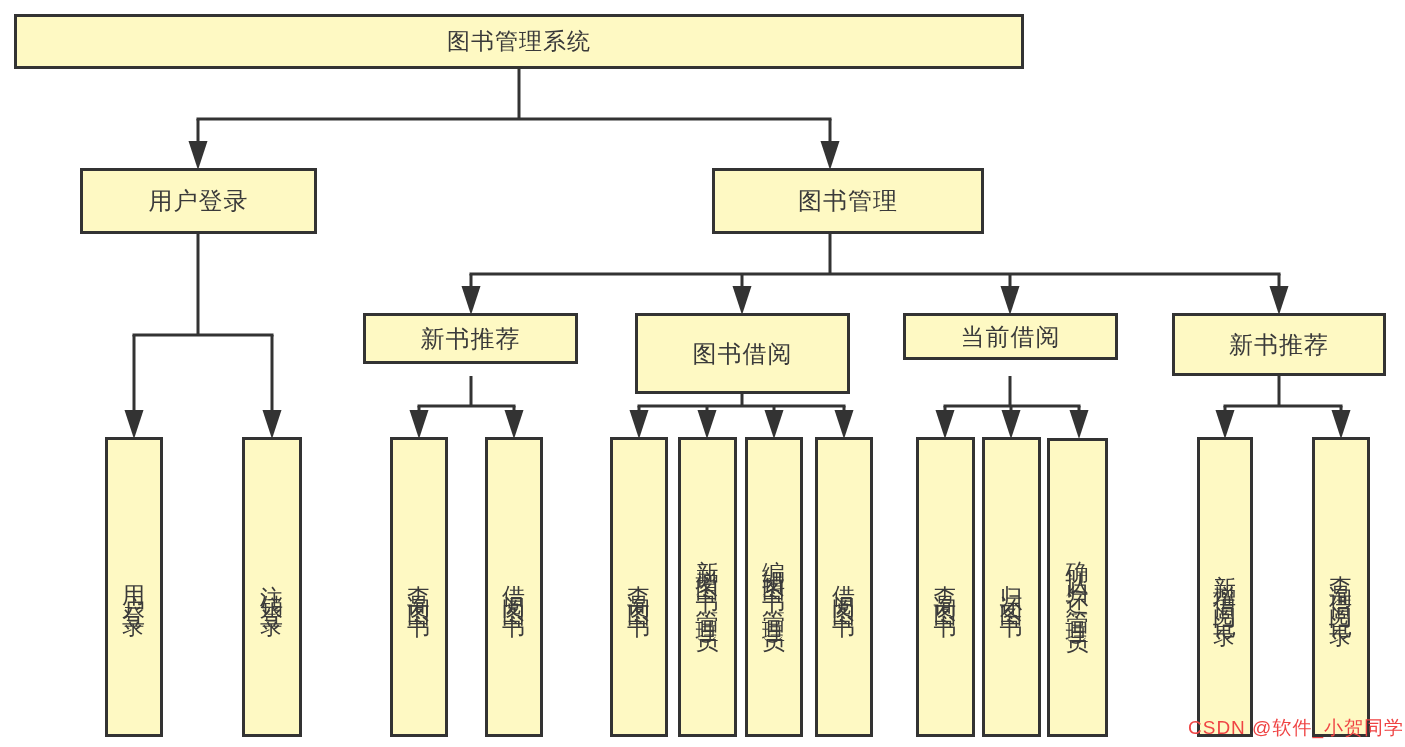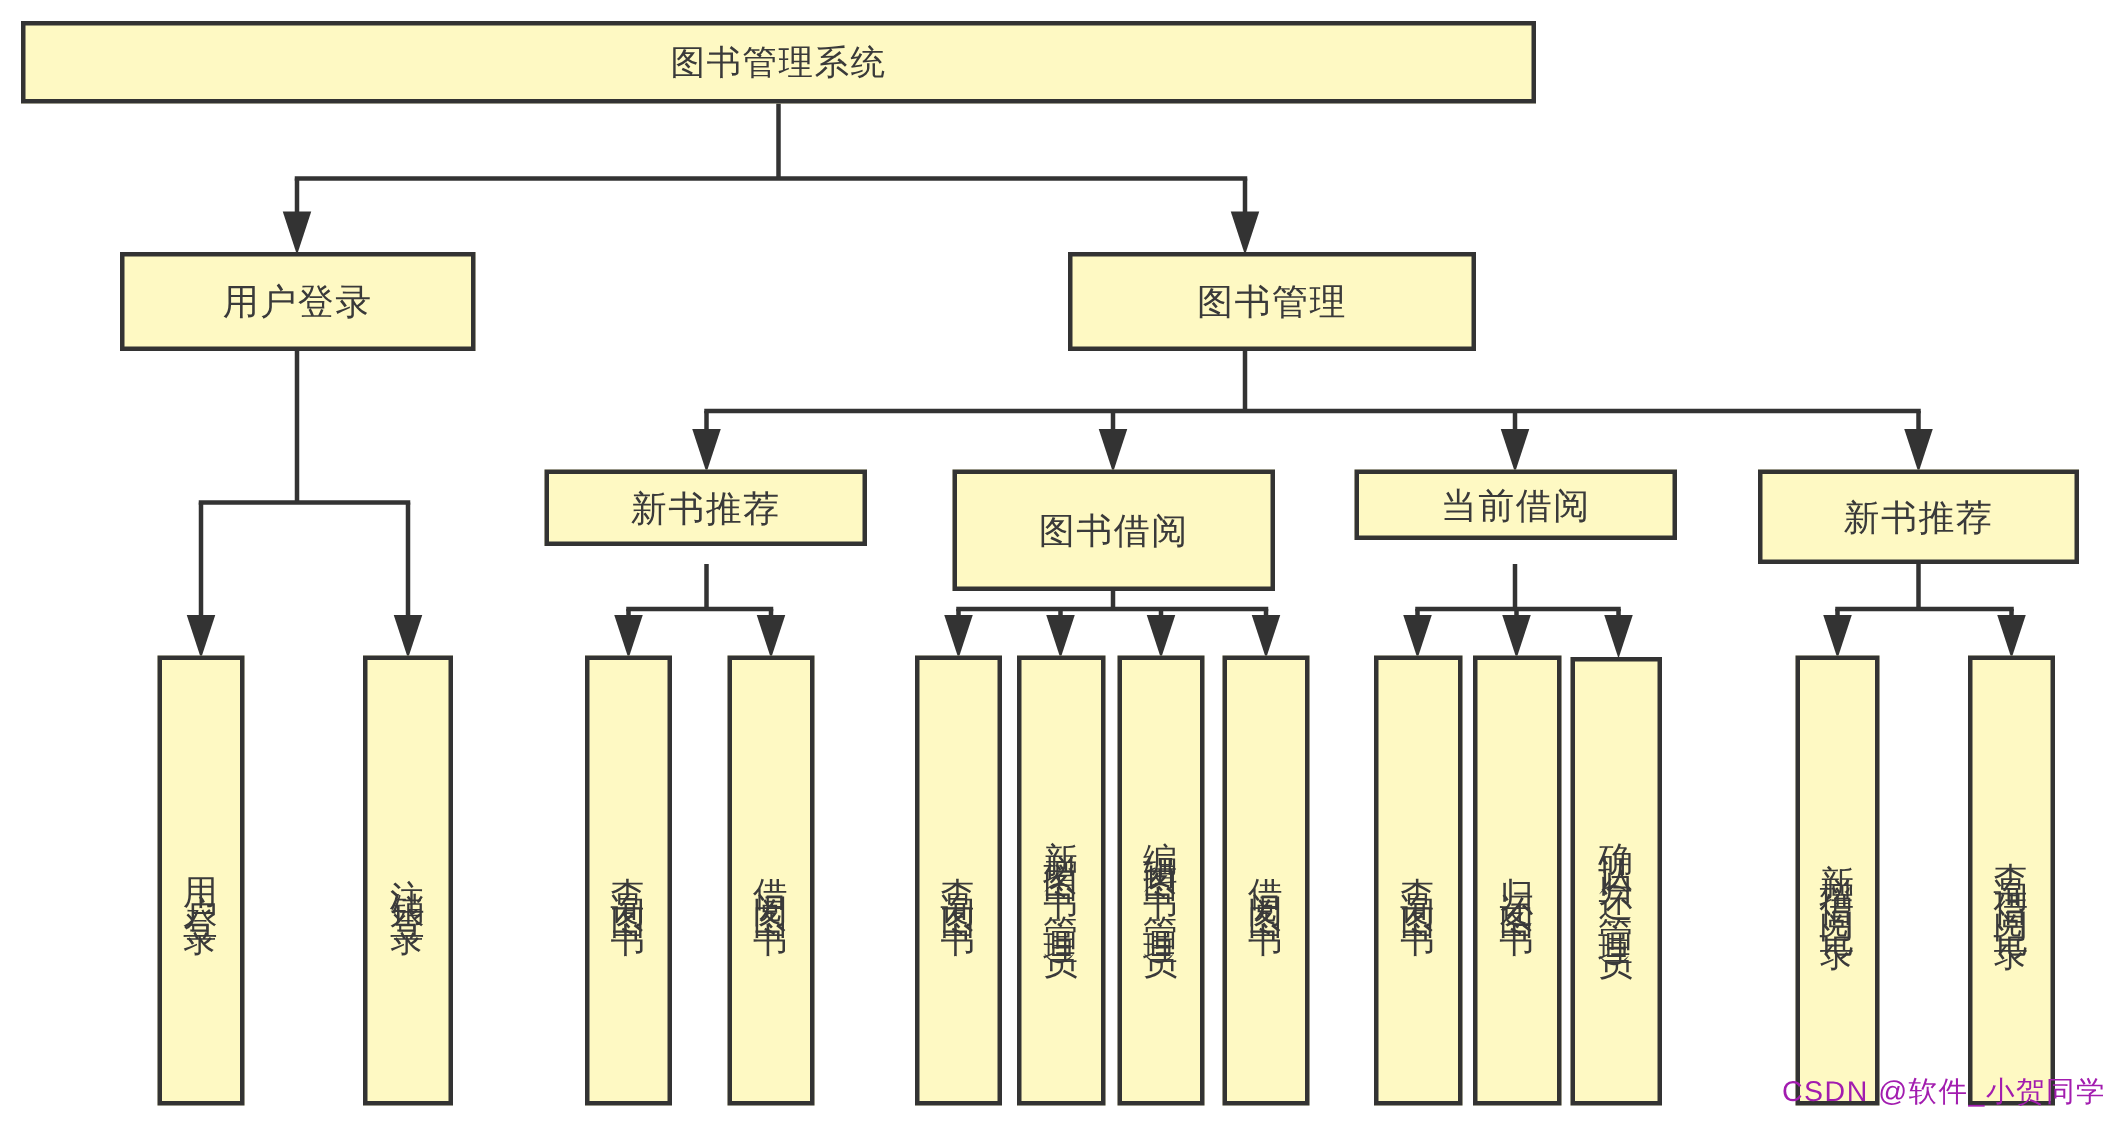--- a/index.html
+++ b/index.html
@@ -17,21 +17,21 @@
     text-align:center;
   }
   .box .h-label { font-size:24px; letter-spacing:1px; white-space:nowrap; }
   .box.root .h-label { font-size:23px; }
   .box.leaf .v-label {
     writing-mode:vertical-rl; text-orientation:mixed;
     font-size:23px; letter-spacing:10px; line-height:1.05;
   }
   .watermark {
     position:absolute; left:1188px; top:715px;
-    font-size:19px; letter-spacing:1px; color:#a21caf; white-space:nowrap;
+    font-size:19px; letter-spacing:1px; color:#ef4444; white-space:nowrap;
   }
 </style>
 </head>
 <body>
 
 <svg id="connectors" width="1405" height="747" viewBox="0 0 1405 747">
     <line x1="519" y1="69" x2="519" y2="119" stroke="#333333" stroke-width="3"></line>
     <line x1="196.5" y1="119" x2="831.5" y2="119" stroke="#333333" stroke-width="3"></line>
     <line x1="198" y1="119" x2="198" y2="147" stroke="#333333" stroke-width="3"></line>
     <polygon points="188.5,141 207.5,141 198,170" fill="#333333"></polygon>

